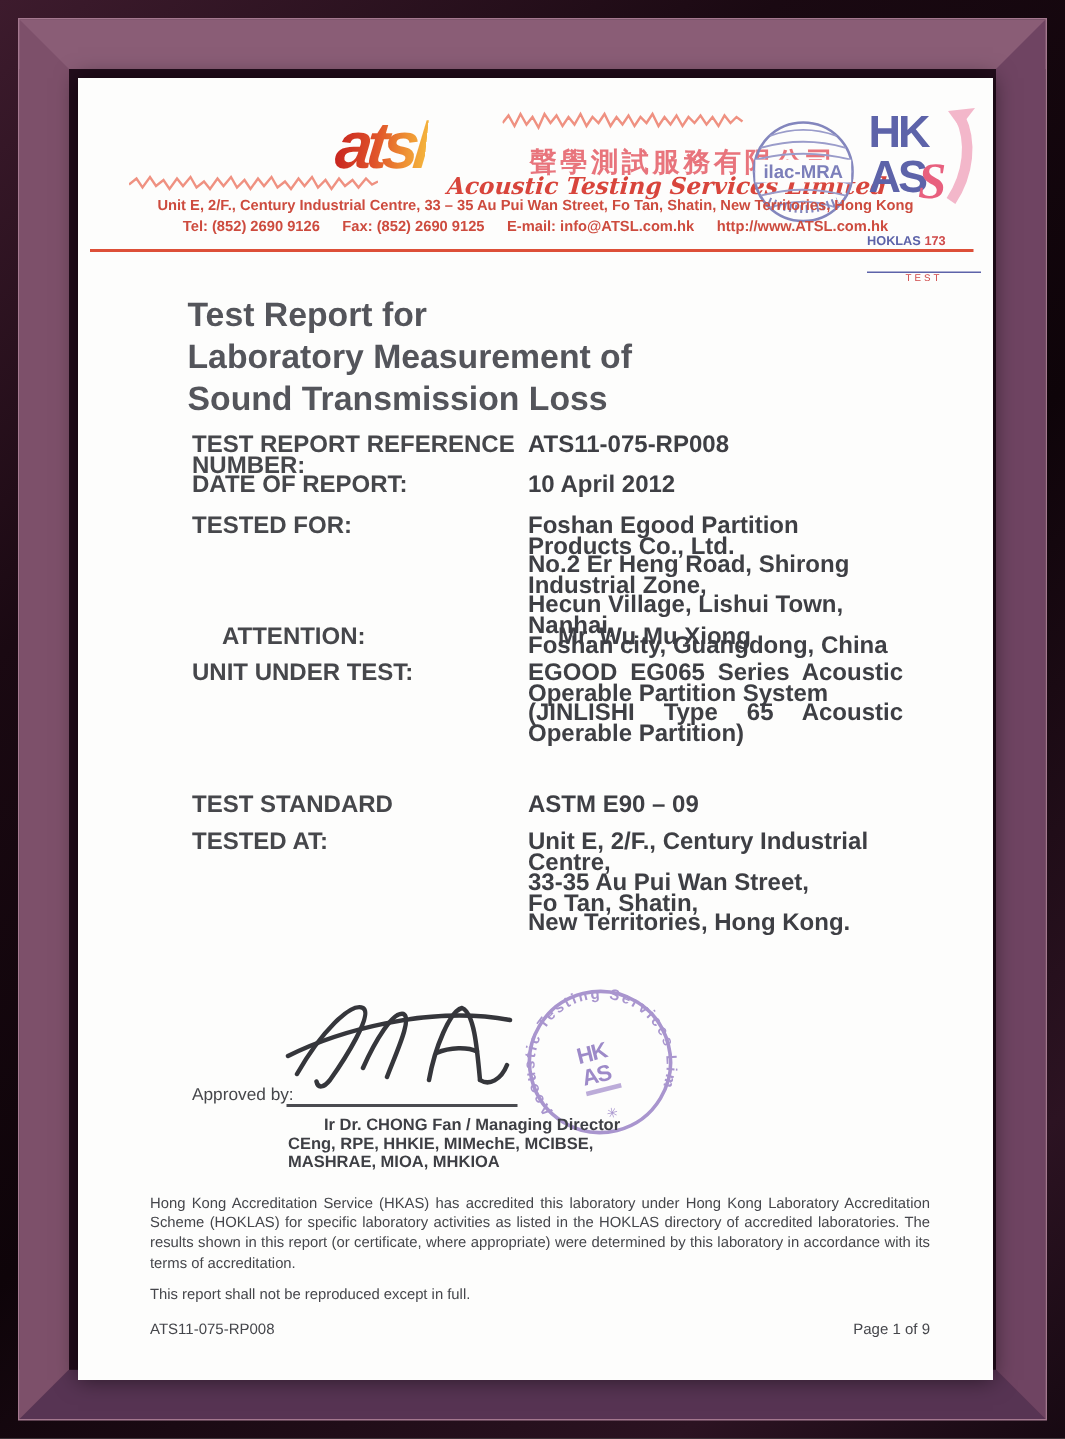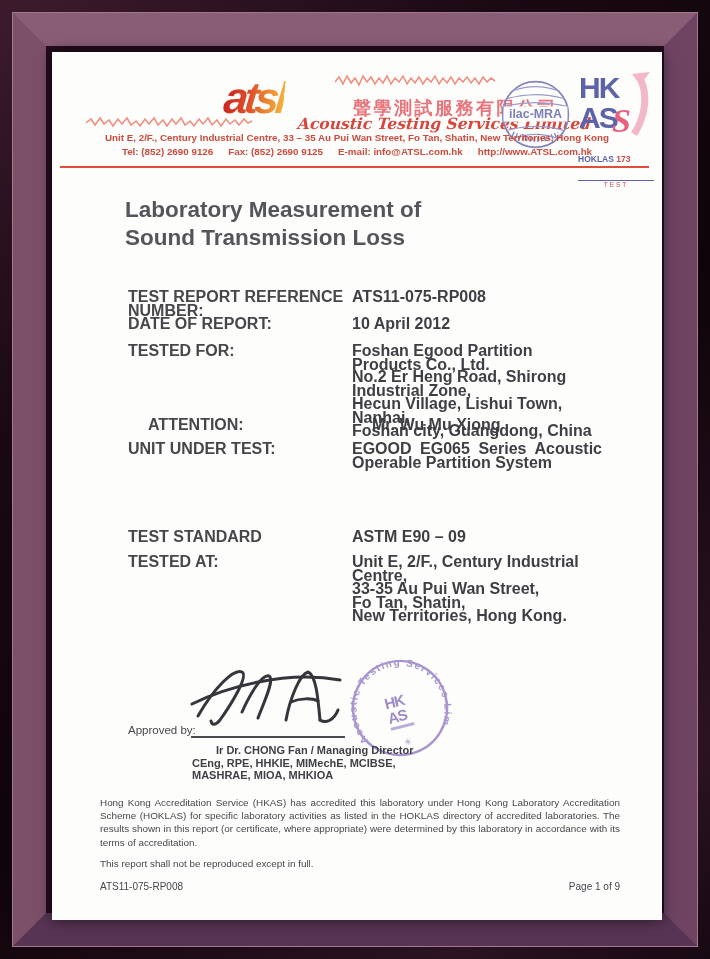--- a/index.html
+++ b/index.html
@@ -103,20 +103,21 @@
     <div class="abs hdr-addr" style="top:80px;">Unit E, 2/F., Century Industrial Centre, 33 – 35 Au Pui Wan Street, Fo Tan, Shatin, New Territories, Hong Kong</div>
     <div class="abs hdr-contact" style="top:94px;">
       <span>Tel: (852) 2690 9126</span>
       <span>Fax: (852) 2690 9125</span>
       <span>E-mail: info@ATSL.com.hk</span>
       <span>http://www.ATSL.com.hk</span>
     </div>
     <div class="abs red-rule" style="top:114px;"></div>
 
     <div class="abs title" style="left:73px;top:144px;">
+      <div>Test Report for</div>
       <div>Laboratory Measurement of</div>
       <div>Sound Transmission Loss</div>
     </div>
 
     <div class="abs row" style="top:238px;">
       <div class="lab">TEST REPORT REFERENCE NUMBER:</div>
       <div class="val">ATS11-075-RP008</div>
     </div>
     <div class="abs row" style="top:265px;">
       <div class="lab">DATE OF REPORT:</div>
@@ -133,20 +134,21 @@
 Foshan city, Guangdong, China</div>
     </div>
     <div class="abs row" style="top:366px;margin-left:20px;">
       <div class="lab">ATTENTION:</div>
       <div class="val">Mr. Wu Mu Xiong</div>
     </div>
     <div class="abs row" style="top:390px;">
       <div class="lab">UNIT UNDER TEST:</div>
       <div class="val">
         <div class="just">EGOOD EG065 Series Acoustic Operable Partition System</div>
+        <div class="just">(JINLISHI Type 65 Acoustic Operable Partition)</div>
       </div>
     </div>
     <div class="abs row" style="top:478px;">
       <div class="lab">TEST STANDARD</div>
       <div class="val">ASTM E90 – 09</div>
     </div>
     <div class="abs row" style="top:503px;">
       <div class="lab">TESTED AT:</div>
       <div class="val ml">Unit E, 2/F., Century Industrial Centre,
 33-35 Au Pui Wan Street,

